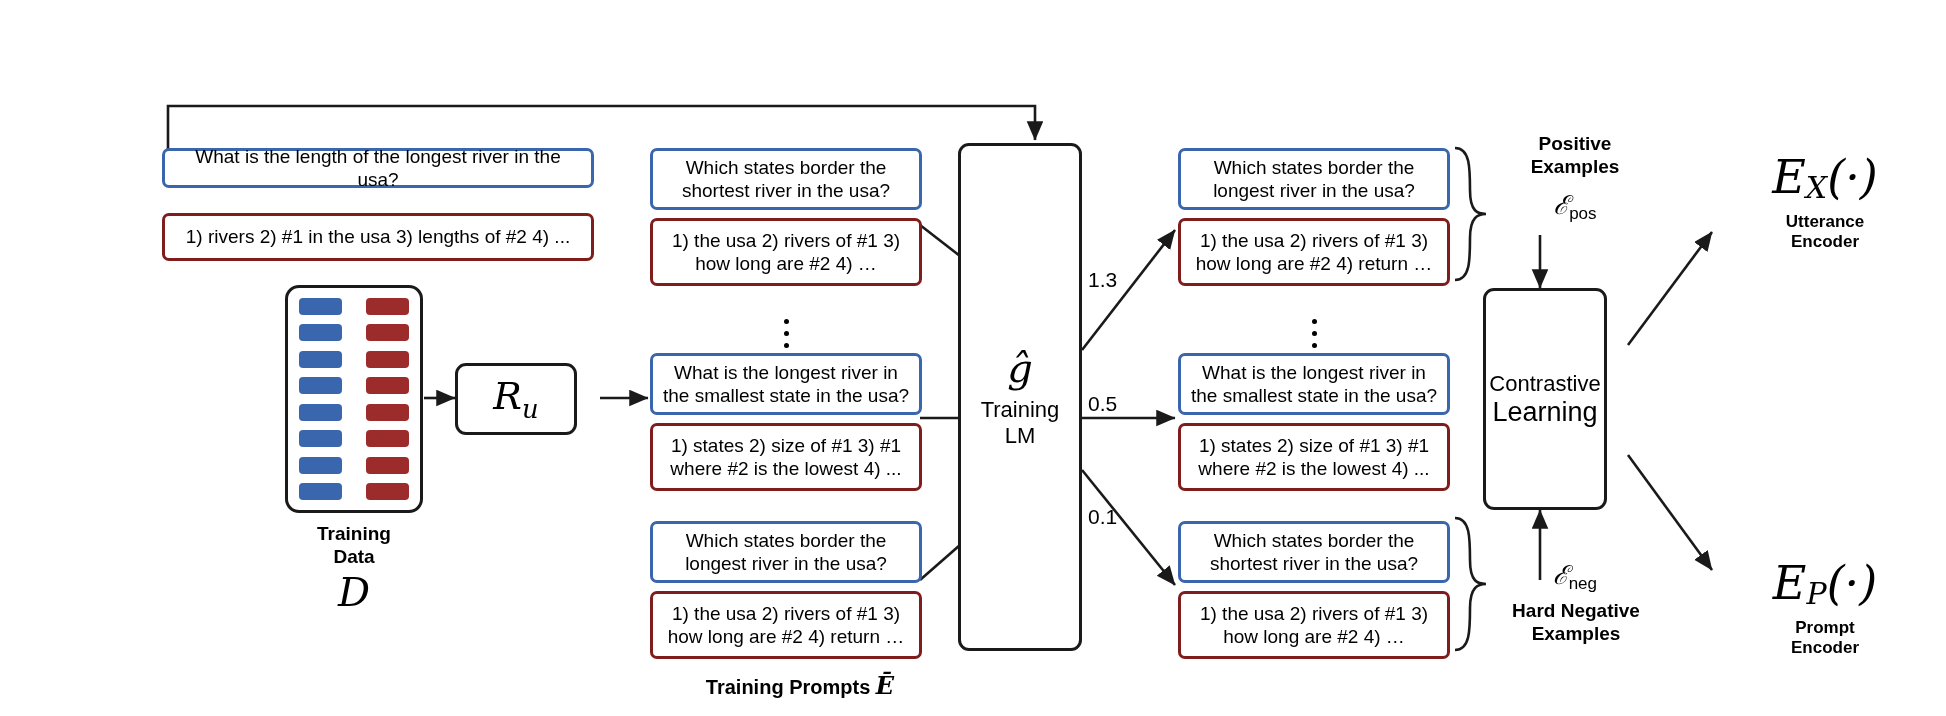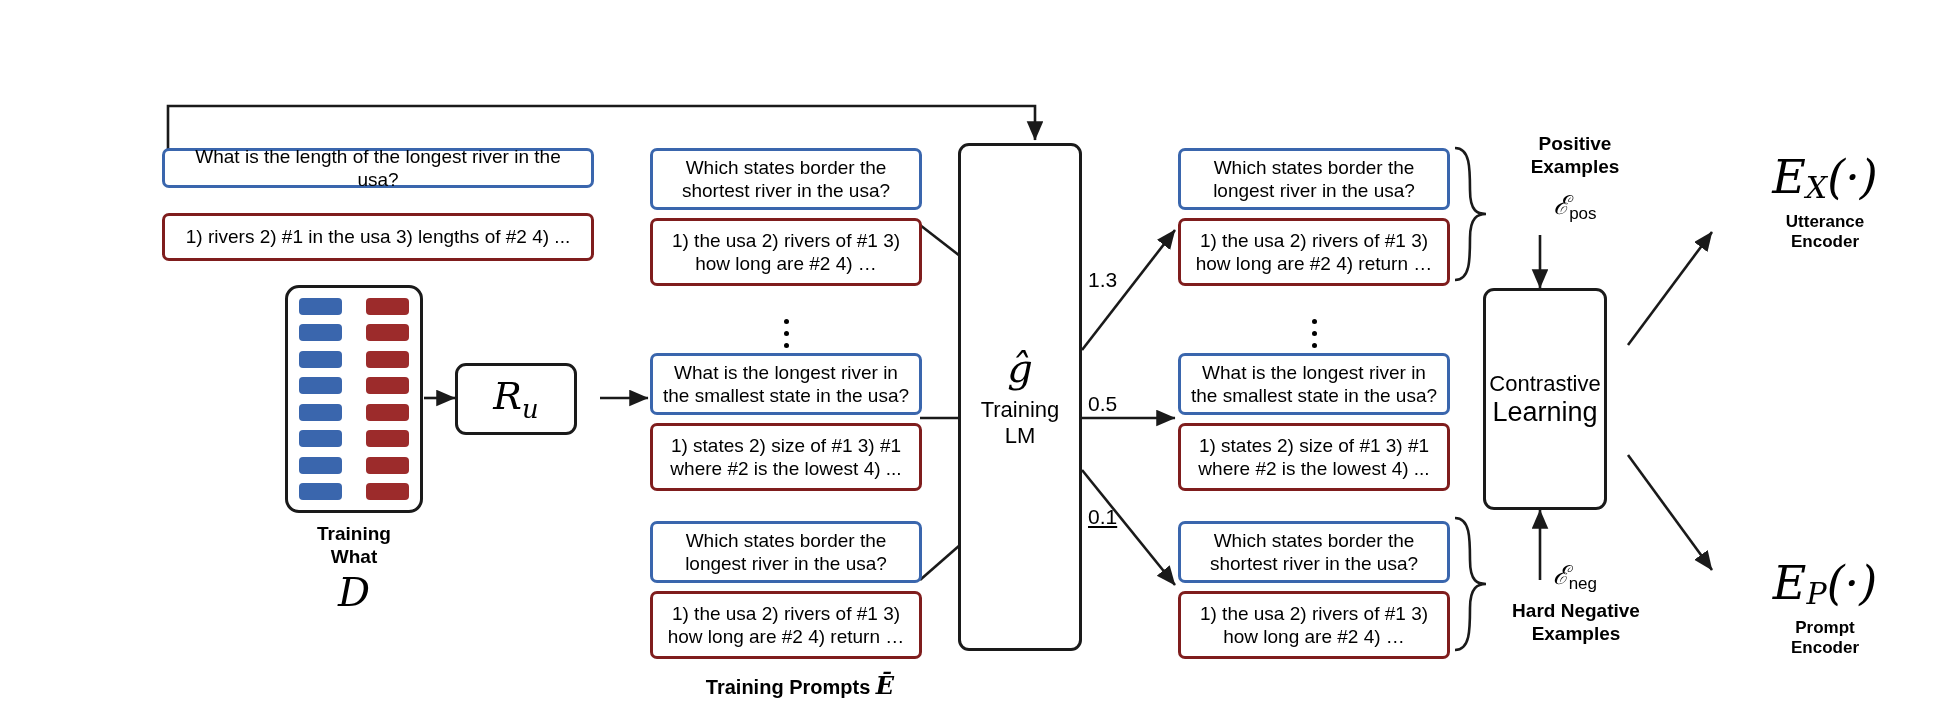--- a/index.html
+++ b/index.html
@@ -225,21 +225,21 @@
         <span class="chipr"></span>
       </div>
     <div class="tdrow">
         <span class="chipb"></span>
         <span class="chipr"></span>
       </div>
   </div>
 
   <div class="label bold" style="left:285px; top:523px; width:138px;">
     <div>Training</div>
-    <div>What</div>
+    <div>Data</div>
   </div>
   <div class="label bigmath" style="left:285px; top:568px; width:138px;">
     <span>D</span>
   </div>
 
   <div class="node plainbox" style="left:455px; top:363px; width:122px; height:72px;">
     <div class="math" style="font-size:38px;">
       <span>R</span><span class="sub">u</span>
     </div>
   </div>
@@ -277,21 +277,21 @@
   </div>
 
   <div class="node plainbox" style="left:958px; top:143px; width:124px; height:508px;">
     <div class="math" style="font-size:40px; margin-bottom:6px;">ĝ</div>
     <div style="font-size:22px;">Training</div>
     <div style="font-size:22px;">LM</div>
   </div>
 
   <div class="score" style="left:1088px; top:268px;">1.3</div>
   <div class="score" style="left:1088px; top:392px;">0.5</div>
-  <div class="score" style="left:1088px; top:505px;text-decoration:underline;">0.1</div>
+  <div class="score" style="left:1088px; top:505px;">0.1</div>
 
   <div class="node utt" style="left:1178px; top:148px; width:272px; height:62px;">
     <span>Which states border the longest river in the usa?</span>
   </div>
   <div class="node prm" style="left:1178px; top:218px; width:272px; height:68px;">
     <span>1) the usa 2) rivers of #1 3) how long are #2 4) return …</span>
   </div>
 
   <div class="dots" style="left:1284px; top:312px; width:60px;">
     <div class="dot"></div>

